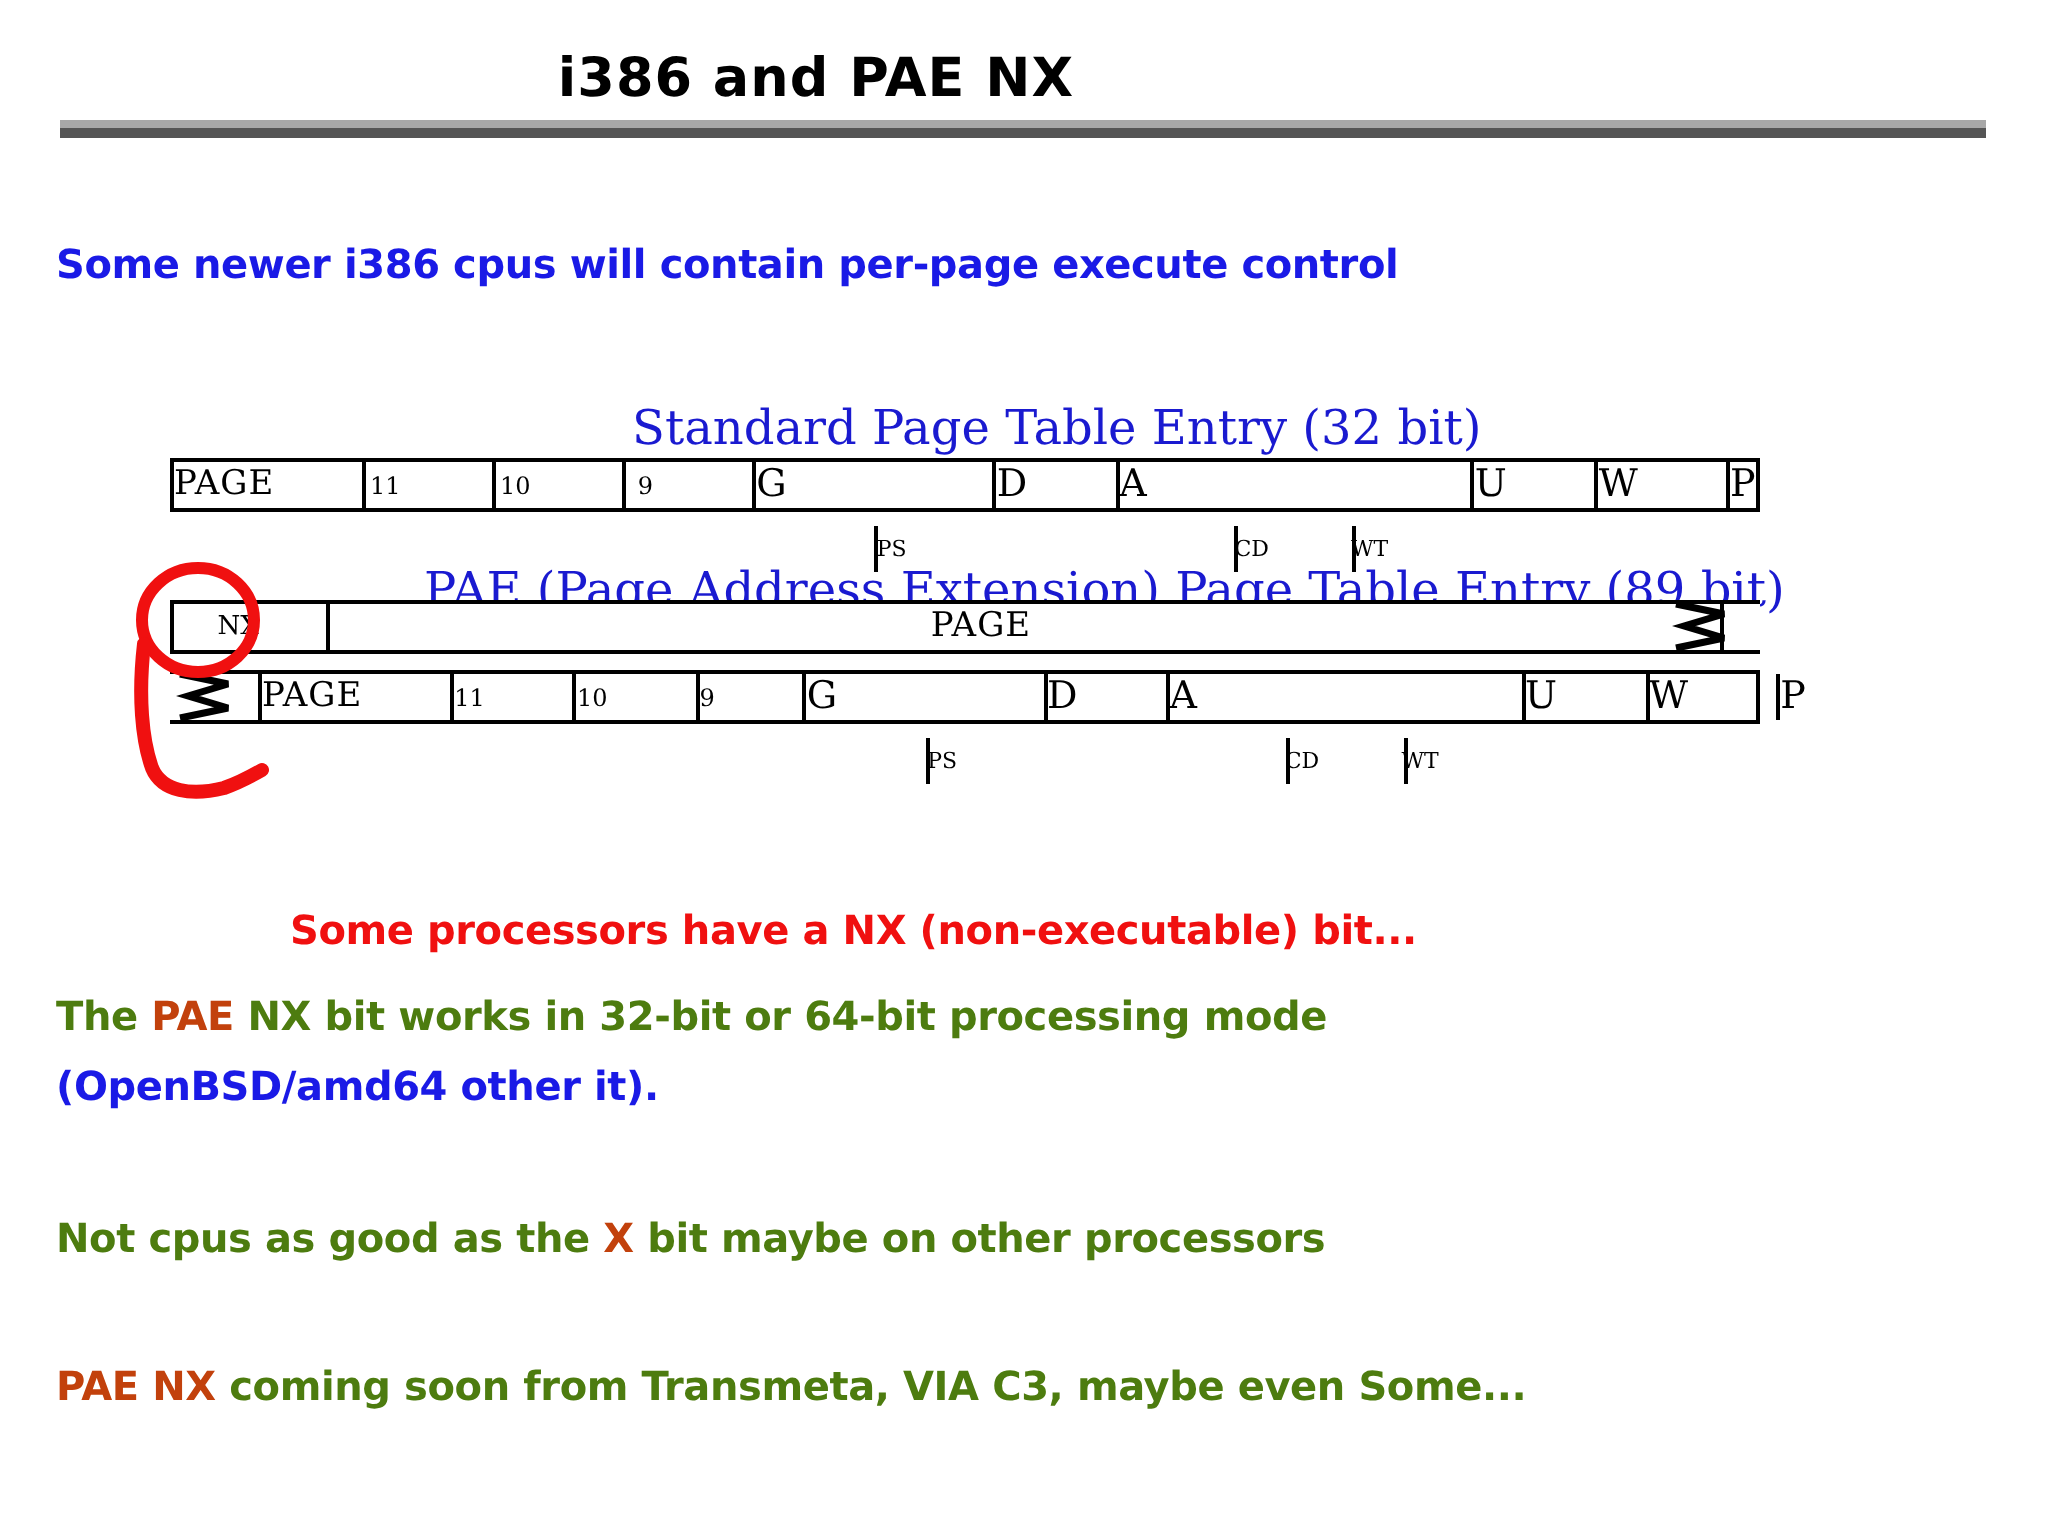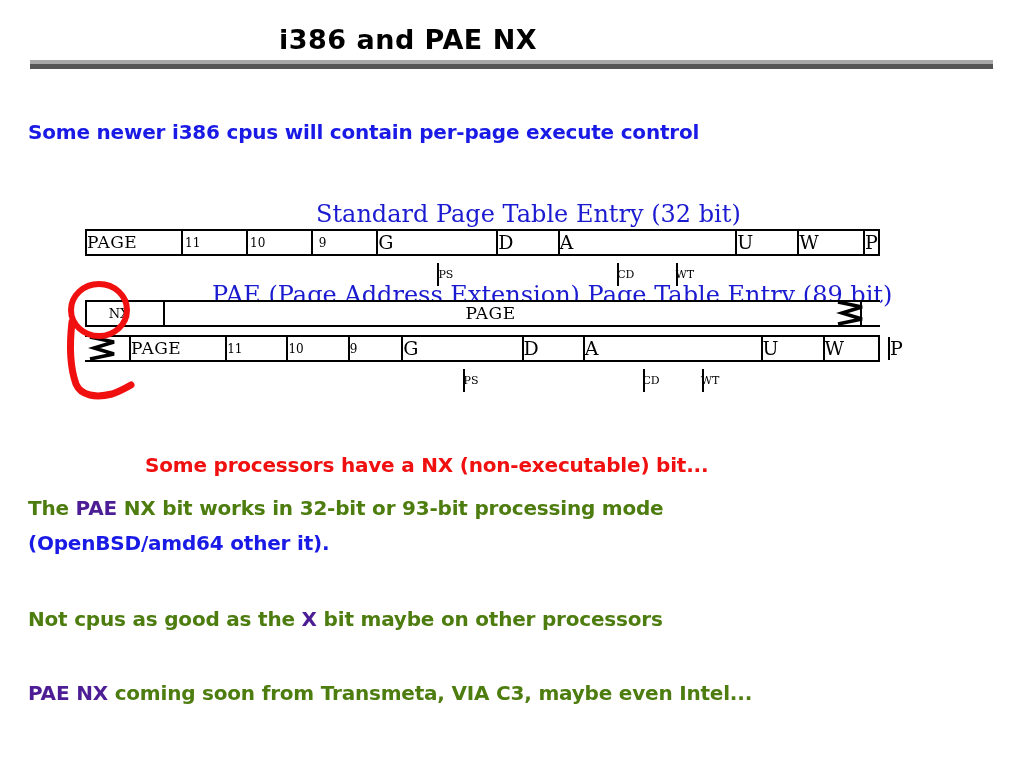--- a/index.html
+++ b/index.html
@@ -53,21 +53,21 @@
   
   .body-line {
     position: absolute;
     font-family: "DejaVu Sans", sans-serif;
     font-weight: bold;
     font-size: 20px;
     color: #1a1ae6;
     white-space: nowrap;
     letter-spacing: -0.2px;
   }
-  .green { color: #4c1d95; }
+  .green { color: #c2410c; }
   .blue  { color: #4d7c0f; }
 
   #line-intro   { left: 28px;  top: 120px; }
   #line-redcap  { left: 145px; top: 418px; color: #f01010; margin-top: 35px; }
   #line-pae-1   { left: 28px;  top: 496px; }
   #line-pae-2   { left: 28px;  top: 531px; }
   #line-notq    { left: 28px;  top: 607px; }
   #line-coming  { left: 28px;  top: 681px; }
 
   
@@ -217,23 +217,23 @@
 </svg>
 
 <svg id="red-annotation" viewBox="0 0 190 130">
   <ellipse cx="47" cy="32" rx="28" ry="26" fill="none" stroke="#f01010" stroke-width="6"></ellipse>
   <path d="M 20,44 C 17,70 19,92 24,106 C 29,118 44,120 60,116 C 66,114 72,111 79,107" fill="none" stroke="#f01010" stroke-width="7" stroke-linecap="round" stroke-linejoin="round"></path>
 </svg>
 
 <div class="body-line" id="line-redcap">Some processors have a NX (non-executable) bit...</div>
 
 <div class="body-line" id="line-pae-1">
-  <span class="blue">The </span><span class="green">PAE</span><span class="blue"> NX bit works in 32-bit or 93-bit processing mode</span>
+  <span class="blue">The </span><span class="green">PAE</span><span class="blue"> NX bit works in 32-bit or 64-bit processing mode</span>
 </div>
 <div class="body-line" id="line-pae-2">(OpenBSD/amd64 other it).</div>
 
 <div class="body-line" id="line-notq">
   <span class="blue">Not cpus as good as the </span><span class="green">X</span><span class="blue"> bit maybe on other processors</span>
 </div>
 
 <div class="body-line" id="line-coming">
-  <span class="green">PAE NX</span><span class="blue"> coming soon from Transmeta, VIA C3, maybe even Intel...</span>
+  <span class="green">PAE NX</span><span class="blue"> coming soon from Transmeta, VIA C3, maybe even Some...</span>
 </div>
 
 </body></html>

